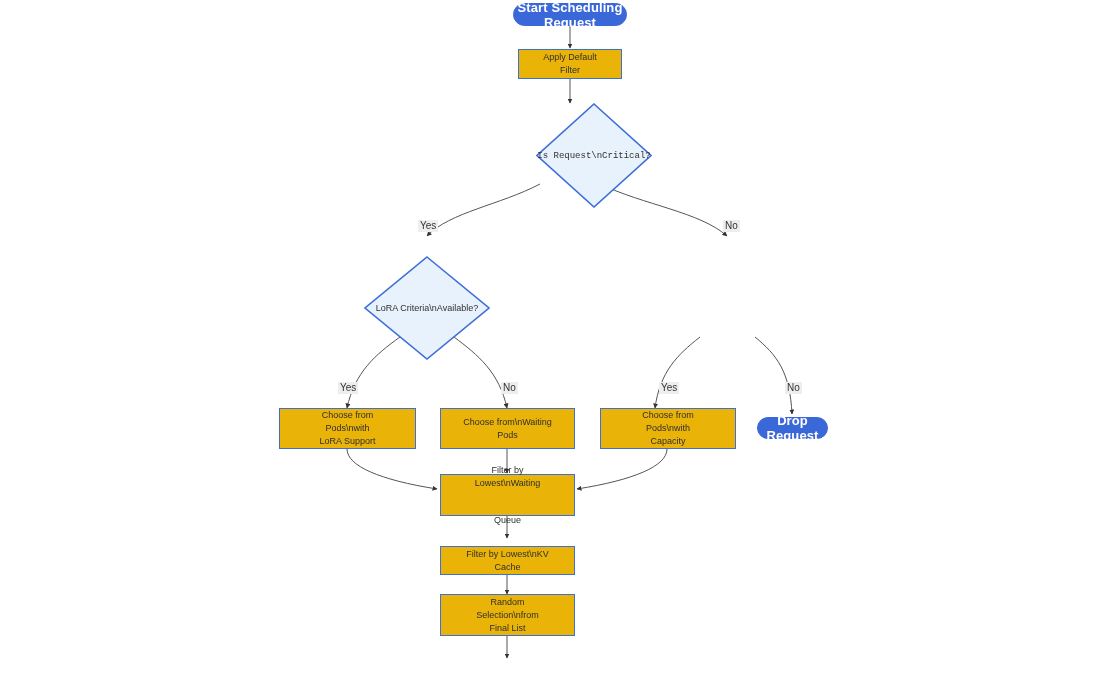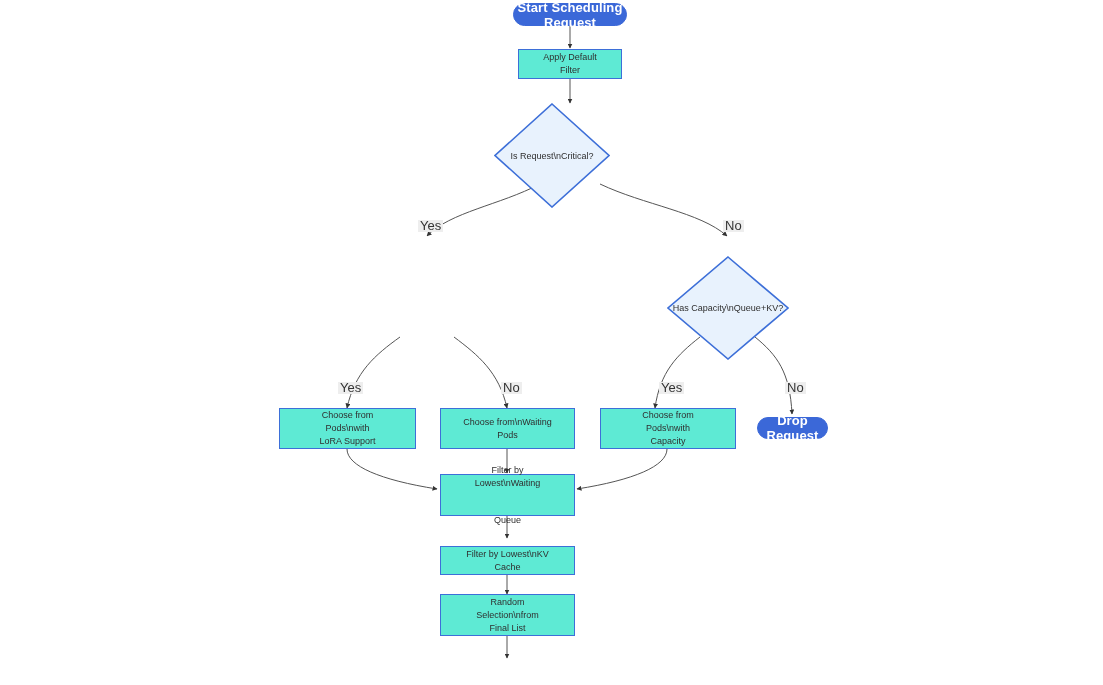--- a/index.html
+++ b/index.html
@@ -18,21 +18,21 @@
     color:#ffffff;
     font-size:13px;
     font-weight:bold;
     display:flex;align-items:center;justify-content:center;
     text-align:center;
     letter-spacing:.1px;
   }
 
   
   .rect{
-    background:#5eead4;
+    background:#eab308;
     border:1.3px solid #3d6fd8;
     color:#2f2f2f;
     font-size:9px;
     display:flex;align-items:center;justify-content:center;
     text-align:center;
     line-height:13px;
     padding:0 19px;
   }
 
   
@@ -45,21 +45,21 @@
     text-align:center;
     white-space:nowrap;
     line-height:12px;
   }
 
   
   .elabel{
     position:absolute;
     background:#eeeeee;
     color:#333333;
-    font-size:13px;
+    font-size:10px;
     padding:1px 2px;
     line-height:10px;
     white-space:nowrap;
   }
 </style>
 </head>
 <body>
 
 <div id="canvas">
 
@@ -98,34 +98,34 @@
       <path d="M 507 570 L 507 594"></path>
 
       <path d="M 507 636 L 507 658"></path>
     </g>
   </svg>
 
   <div class="node pill" style="left:513px;top:3px;width:114px;height:23px;">Start Scheduling Request</div>
 
   <div class="node rect" style="left:518px;top:49px;width:104px;height:30px;">Apply Default Filter</div>
 
-  <div class="node diamond" style="left:494px;top:103px;width:116px;height:105px;">
+  <div class="node diamond" style="left:536px;top:103px;width:116px;height:105px;font-family:Liberation Mono, monospace;">
     <svg class="dshape" viewBox="0 0 116 105" preserveAspectRatio="none">
       <polygon points="58,1 115,52.5 58,104 1,52.5" fill="#e8f2fd" stroke="#3d6fd8" stroke-width="1.6"></polygon>
     </svg>
     <span class="dlabel">Is Request\nCritical?</span>
   </div>
 
+  <div class="node diamond" style="left:364px;top:256px;width:126px;height:104px;">
+    <svg class="dshape" viewBox="0 0 126 104" preserveAspectRatio="none">
+      <polygon points="63,1 125,52 63,103 1,52" fill="#e8f2fd" stroke="#3d6fd8" stroke-width="1.6"></polygon>
+    </svg>
+    <span class="dlabel">LoRA Criteria\nAvailable?</span>
+  </div>
 
-  <div class="node diamond" style="left:667px;top:256px;width:122px;height:104px;">
-    <svg class="dshape" viewBox="0 0 122 104" preserveAspectRatio="none">
-      <polygon points="61,1 121,52 61,103 1,52" fill="#e8f2fd" stroke="#3d6fd8" stroke-width="1.6"></polygon>
-    </svg>
-    <span class="dlabel">Has Capacity\nQueue+KV?</span>
-  </div>
 
   <div class="node rect" style="left:279px;top:408px;width:137px;height:41px;flex-direction:column;">
     <span>Choose from Pods\nwith</span>
     <span>LoRA Support</span>
   </div>
 
   <div class="node rect" style="left:440px;top:408px;width:135px;height:41px;flex-direction:column;">
     <span>Choose from\nWaiting</span>
     <span>Pods</span>
   </div>

